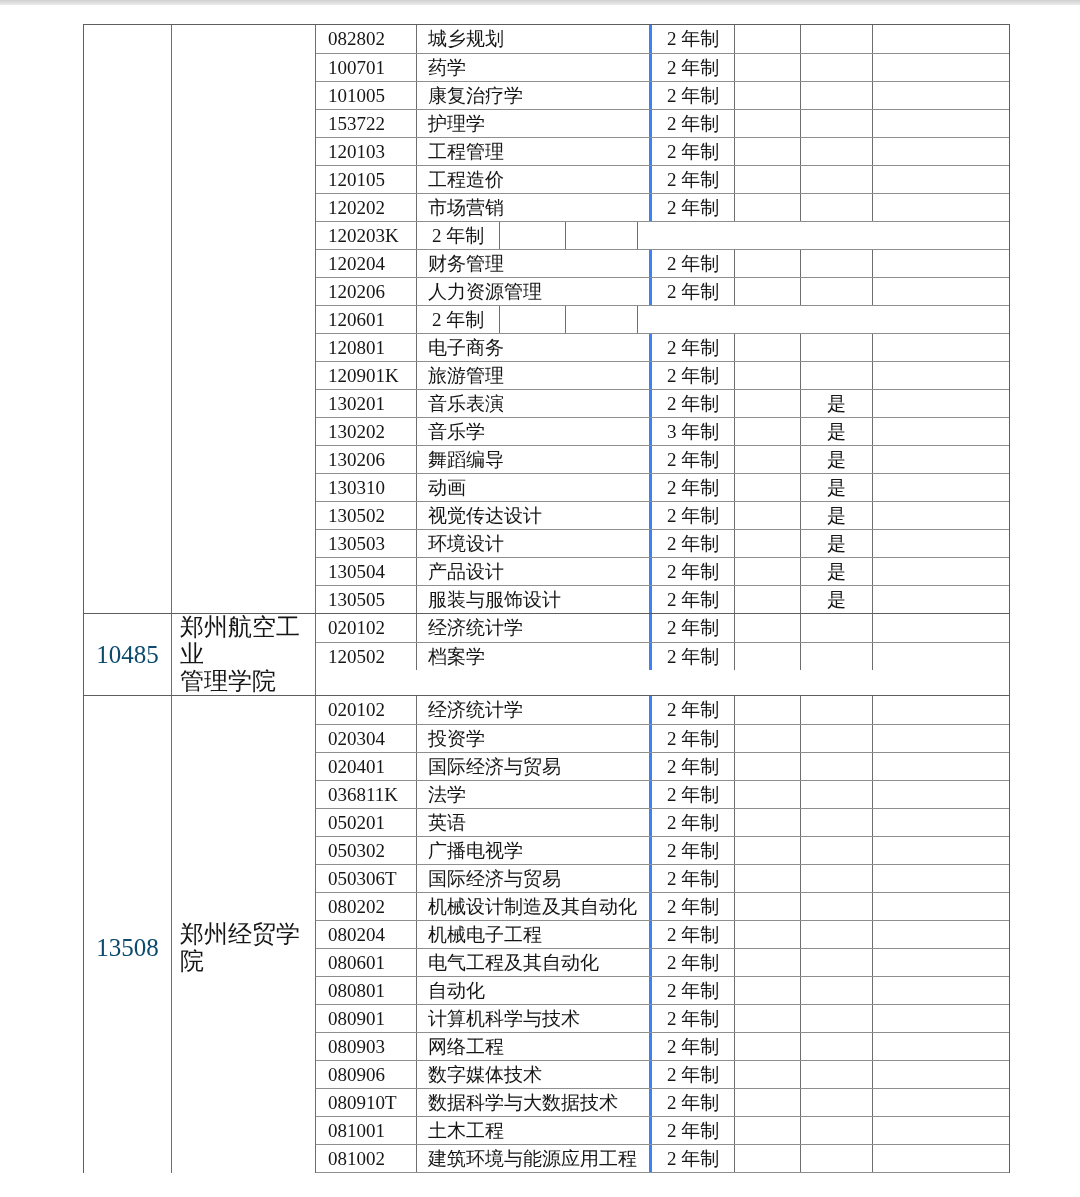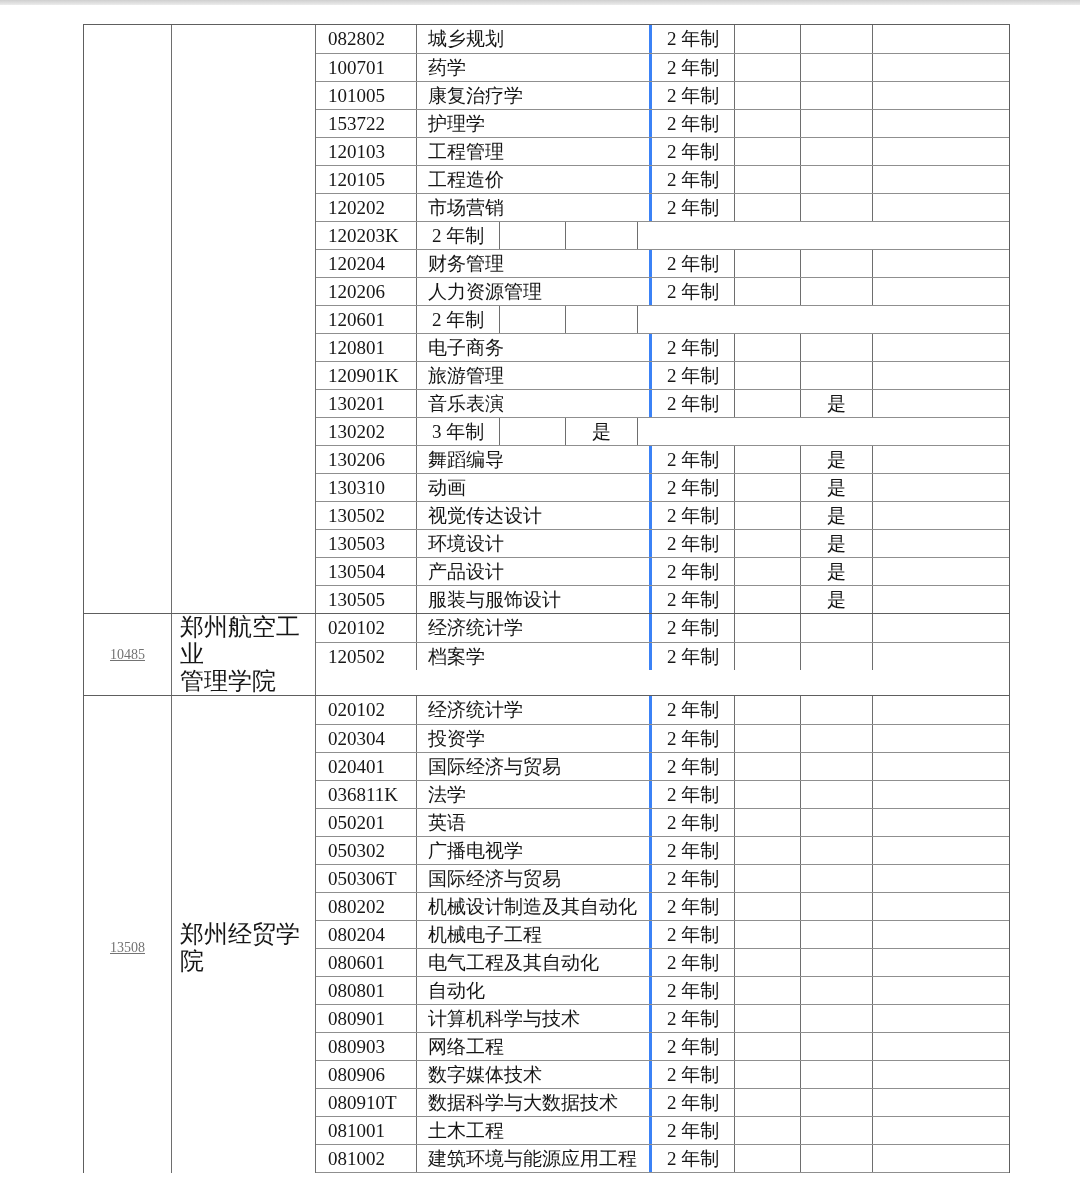--- a/index.html
+++ b/index.html
@@ -26,21 +26,21 @@
     border: 1px solid #5e5e5e;
     background: #ffffff;
   }
   .section { display: flex; }
   .section + .section { border-top: 1px solid #5e5e5e; }
 
   .school-code-cell {
     width: 88px;
     border-right: 1px solid #6e6e6e;
     display: flex; align-items: center; justify-content: center;
-    font-size: 14px; color: #737373; text-decoration: underline;
+    font-size: 25px; color: #0c4a6e;
   }
   .school-name-cell {
     width: 144px;
     border-right: 1px solid #6e6e6e;
     display: flex; align-items: center;
     padding-left: 8px; padding-right: 8px;
     font-size: 24px; color: #161616;
     line-height: 27px;
     white-space: pre-line;
   }
@@ -177,20 +177,21 @@
           <div class="row">
             <div class="cell c-mcode">130201</div>
             <div class="cell c-mname">音乐表演</div>
             <div class="cell c-years">2 年制</div>
             <div class="cell c-e1"></div>
             <div class="cell c-flag">是</div>
             <div class="cell c-e2"></div>
           </div>
           <div class="row">
             <div class="cell c-mcode">130202</div>
+            <div class="cell c-mname">音乐学</div>
             <div class="cell c-years">3 年制</div>
             <div class="cell c-e1"></div>
             <div class="cell c-flag">是</div>
             <div class="cell c-e2"></div>
           </div>
           <div class="row">
             <div class="cell c-mcode">130206</div>
             <div class="cell c-mname">舞蹈编导</div>
             <div class="cell c-years">2 年制</div>
             <div class="cell c-e1"></div>

